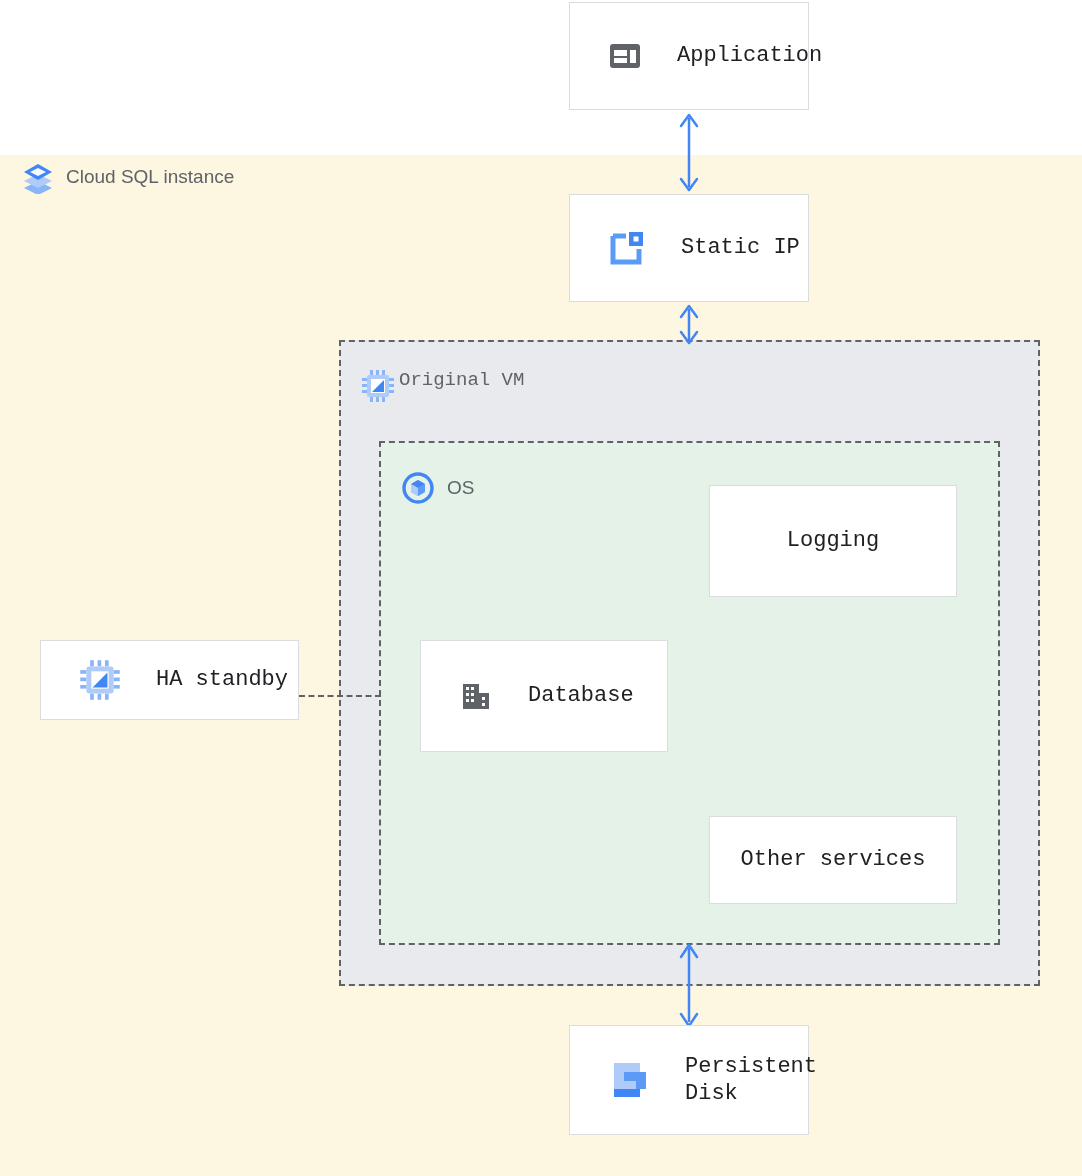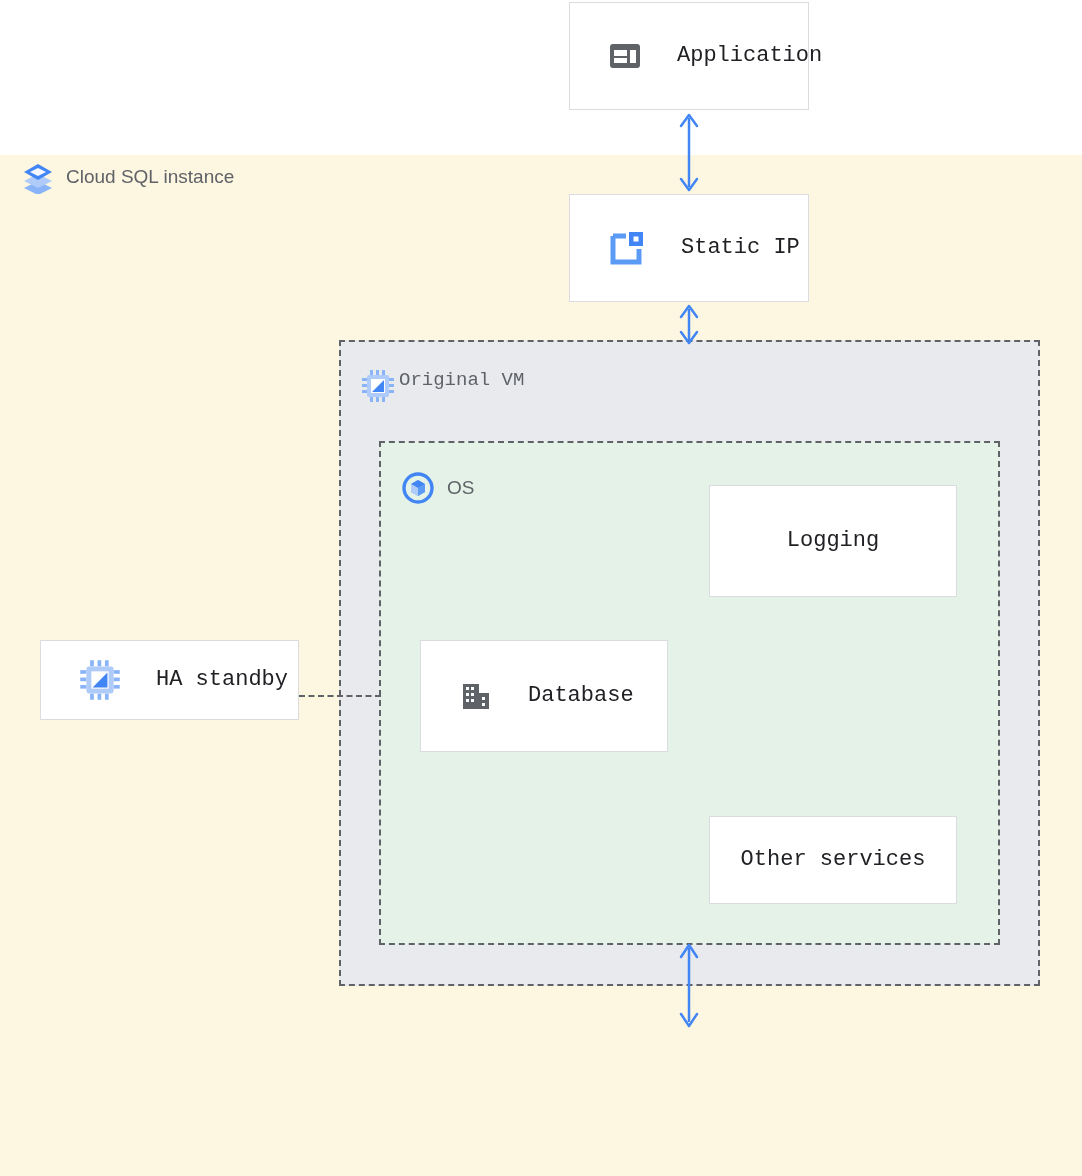--- a/index.html
+++ b/index.html
@@ -293,14 +293,28 @@
   </div>
 
   <div class="dashed-line hastandby-link"></div>
 
   <svg class="conn" style="left:673px; top:940px;" width="32" height="90" viewBox="0 0 32 90">
     <line x1="16" y1="8" x2="16" y2="82" stroke="#4285f4" stroke-width="2.5"></line>
     <polyline points="8,17 16,5 24,17" fill="none" stroke="#4285f4" stroke-width="2.5" stroke-linecap="round" stroke-linejoin="round"></polyline>
     <polyline points="8,74 16,86 24,74" fill="none" stroke="#4285f4" stroke-width="2.5" stroke-linecap="round" stroke-linejoin="round"></polyline>
   </svg>
 
+  <div class="node node-persistentdisk">
+    <span class="icon">
+      <svg width="38" height="40" viewBox="0 0 38 40">
+        <rect x="2" y="3" width="26" height="9" fill="#aecbfa"></rect>
+        <rect x="2" y="12" width="10" height="9" fill="#aecbfa"></rect>
+        <rect x="12" y="12" width="22" height="9" fill="#5c9bf5"></rect>
+        <rect x="24" y="21" width="10" height="8" fill="#5c9bf5"></rect>
+        <rect x="2" y="21" width="22" height="8" fill="#aecbfa"></rect>
+        <rect x="2" y="29" width="26" height="8" fill="#4285f4"></rect>
+      </svg>
+    </span>
+    <span class="node-text">Persistent
+Disk</span>
+  </div>
 
 </div>
 
 </body></html>

